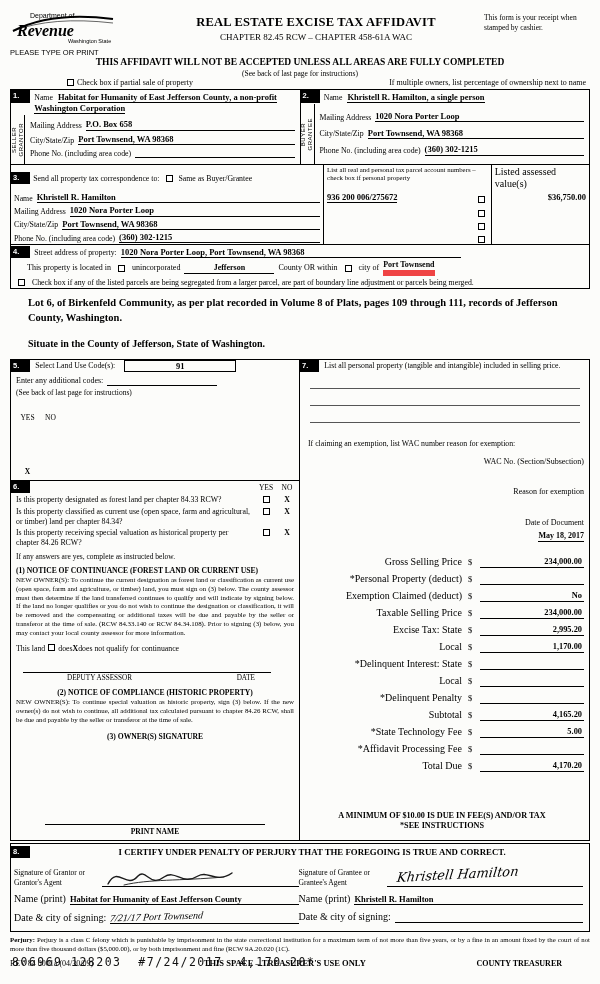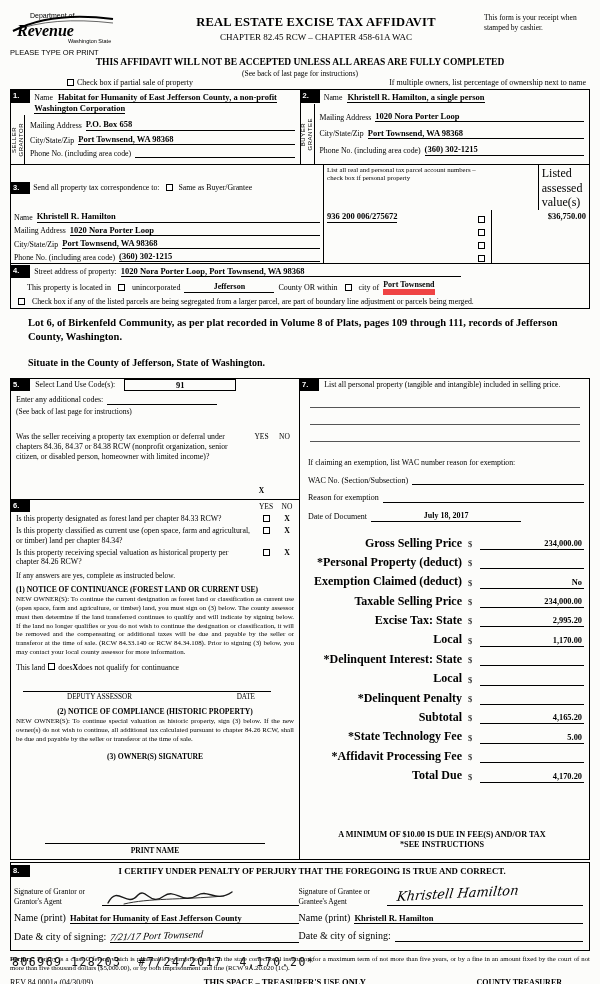--- a/index.html
+++ b/index.html
@@ -47,21 +47,21 @@
   .vlabel { width:14px; border-right:1px solid #000; display:flex; flex-direction:row; justify-content:center; align-items:center; font-size:6px; font-family:"Liberation Sans",sans-serif; letter-spacing:.5px; }
   .vlabel span { writing-mode:vertical-rl; transform:rotate(180deg); line-height:1.1; }
   .party-fields { flex:1; display:flex; flex-direction:column; justify-content:space-evenly; padding:1px 5px 3px; }
 
   
   .sec3 { border:1px solid #000; border-top:none; display:grid; grid-template-columns:54% 29% 17%; }
   .sec3 > div { padding:1px 3px; }
   .sec3 > .c2, .sec3 > .c3 { border-left:1px solid #000; }
   .s3h.c1 { display:flex; align-items:center; gap:3px; padding-left:0; font-size:7.8px; }
   .s3h.c2 { font-size:6.8px; line-height:1.2; }
-  .s3h.c3 { font-size:12px; line-height:1.2;margin-left:47px; }
+  .s3h.c3 { font-size:10px; line-height:1.2; }
   .s3c { min-height:12px; }
   .parcel-cell { display:flex; justify-content:space-between; align-items:flex-end; }
   .parcel-val { font-weight:bold; border-bottom:1px solid #000; }
   .assessed-val { font-weight:bold; text-align:right; }
 
   
   .sec4 { border:1px solid #000; border-top:none; }
   .s4row { display:flex; align-items:flex-end; gap:4px; padding:1px 3px; }
   .s4row.first { padding-left:0; align-items:center; }
   .street-val { font-weight:bold; border-bottom:1px solid #000; flex:1; max-width:340px; }
@@ -108,25 +108,25 @@
   .owners-sig { font-size:7.6px; font-weight:bold; text-align:center; margin-top:8px; }
   .print-block { margin-top:auto; }
   .print-line { border-bottom:1px solid #000; margin:0 34px; height:10px; }
   .plabel { font-size:7.6px; font-weight:bold; margin-top:2px; }
 
   .col-right { flex:1; border:1px solid #000; border-left:none; display:flex; flex-direction:column; padding:0 5px 5px 0; }
   .s7top { display:flex; gap:5px; align-items:flex-start; }
   .s7pp { font-size:7.8px; line-height:1.3; padding-top:1px; }
   .blank-line { border-bottom:1px solid #555; height:14px; margin:3px 4px 0 10px; }
   .s7ex { font-size:7.8px; margin:16px 0 0 8px; }
-  .s7f { margin:8px 0 0 8px; font-size:8px; }
+  .s7f { margin:8px 0 0 8px; font-size:8px;flex-direction:column; }
   .s7f .fvalue { text-align:center; max-width:150px; }
   .money { margin-top:9px; }
   .mrow { display:flex; align-items:flex-end; margin-top:5px; }
-  .mlabel { flex:1; text-align:right; padding-right:6px; font-size:12px;font-weight:bold; }
+  .mlabel { flex:1; text-align:right; padding-right:6px; font-size:10px; }
   .mdollar { width:12px; font-size:8.4px; flex:none; }
   .mval { width:104px; flex:none; border-bottom:1px solid #000; text-align:right; font-weight:bold; font-size:8.4px; min-height:10px; padding-right:2px; }
   .minblock { margin-top:auto; padding-bottom:4px; }
   .minblock div { font-size:8.2px; }
 
   
   .sec8 { border:1px solid #000; margin-top:2px; }
   .s8top { display:flex; align-items:center; gap:8px; padding:2px 3px 0 0; }
   .certify { flex:1; text-align:center; font-weight:bold; font-size:8.8px; }
   .s8cols { display:flex; padding:3px 6px 7px 3px; }
@@ -320,21 +320,20 @@
           <span class="badge">5.</span>
           <span class="flabel">Select Land Use Code(s):</span>
           <span class="code-box">91</span>
         </div>
         <div class="s5add">
           <span>Enter any additional codes:</span>
           <span class="fill-line"></span>
         </div>
         <div class="s5sb">(See back of last page for instructions)</div>
         <div class="q5">
-          <div class="q5text">Was the seller receiving a property tax exemption or deferral under chapters 84.36, 84.37 or 84.38 RCW (nonprofit organization, senior citizen, or disabled person, homeowner with limited income)?</div>
           <div class="q5yn">
             <div class="ynh">
               <span>YES</span>
               <span>NO</span>
             </div>
             <div class="ynm">
               <span class="mark">X</span>
               <span class="mark"></span>
             </div>
           </div>
@@ -402,21 +401,21 @@
       <div class="frow s7f">
         <span>WAC No. (Section/Subsection)</span>
         <span class="fill-line"></span>
       </div>
       <div class="frow s7f">
         <span>Reason for exemption</span>
         <span class="fill-line"></span>
       </div>
       <div class="frow s7f">
         <span>Date of Document</span>
-        <span class="fvalue">July 18, 2017</span>
+        <span class="fvalue">May 18, 2017</span>
       </div>
 
       <div class="money">
         <div class="mrow">
             <span class="mlabel">Gross Selling Price</span>
             <span class="mdollar">$</span>
             <span class="mval">234,000.00</span>
           </div>
         <div class="mrow">
             <span class="mlabel">*Personal Property (deduct)</span>

